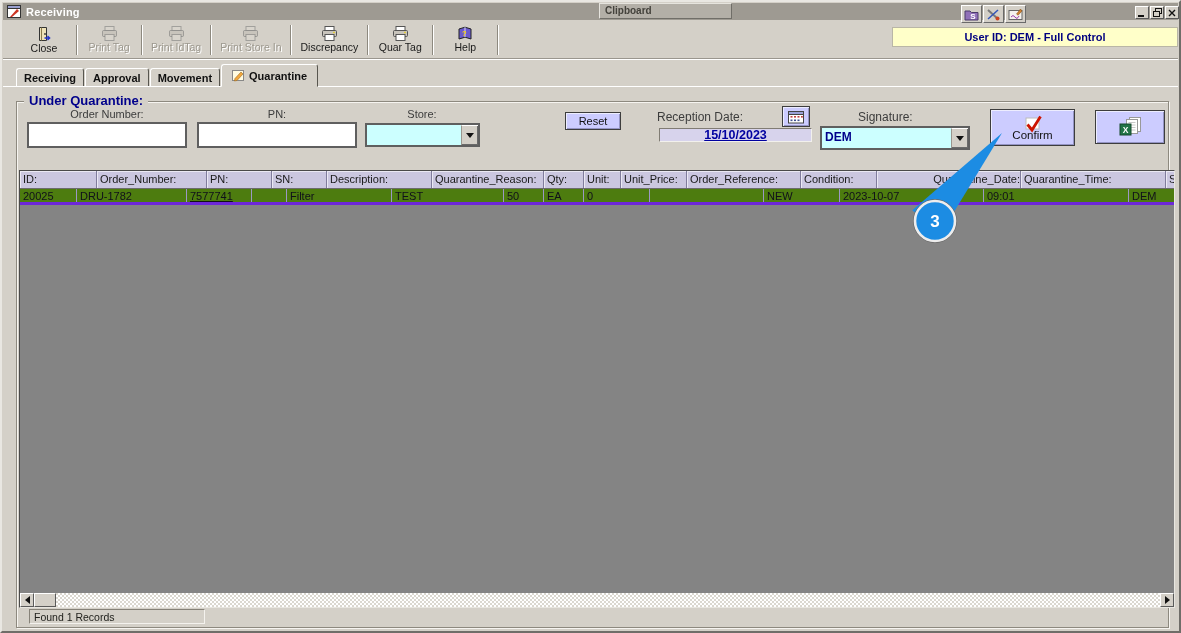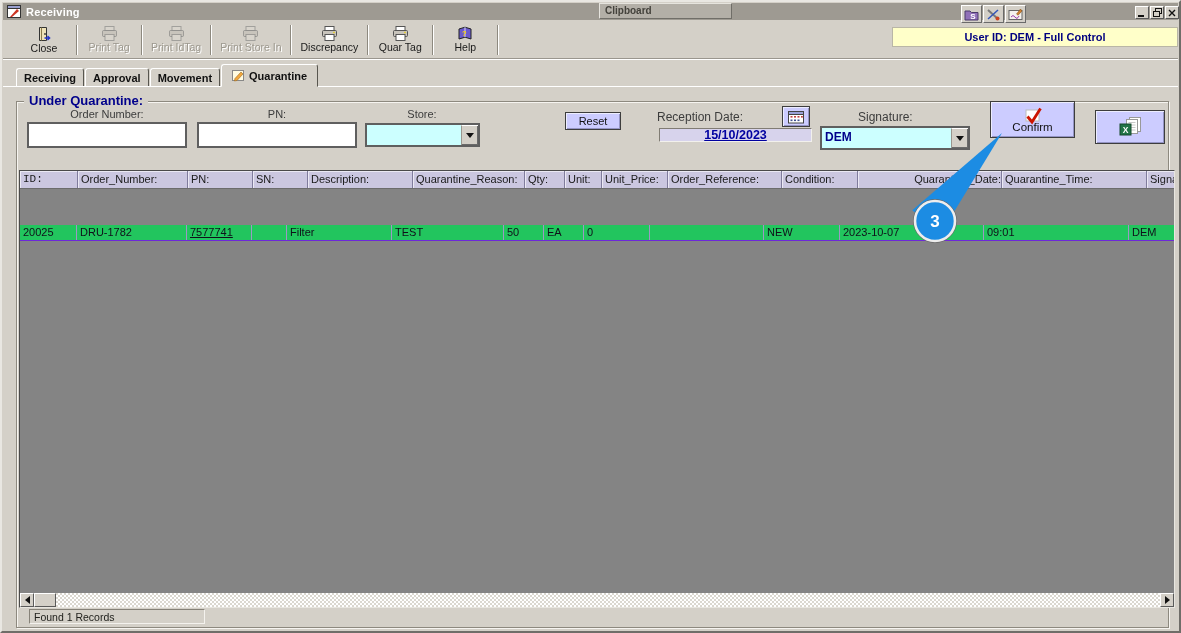--- a/index.html
+++ b/index.html
@@ -68,21 +68,21 @@
   .confirm-btn{flex-direction:column;gap:0;}
   .confirm-btn .lbl{margin-top:-4px;font-size:11.5px;}
 
   
   .grid{left:17px;top:168px;width:1156px;height:438px;background:#848484;
     border:1px solid;border-color:#4a4a4a #e8e6e0 #e8e6e0 #4a4a4a;
     display:flex;flex-direction:column;overflow:hidden;}
   .grid-header{display:flex;height:18px;flex:0 0 18px;background:#CBC7E0;border-bottom:1px solid #6c6c6c;overflow:hidden;}
   .grid-header .th{flex:0 0 auto;font-size:11px;color:#1a1a1a;padding:2px 0 0 3px;
     border-right:1px solid #807c9c;box-shadow:inset 1px 1px 0 #EBE9F4;white-space:nowrap;overflow:hidden;}
-  .grid-row{display:flex;height:16px;flex:0 0 16px;background:#22c55e;border-bottom:1px solid #6d28d9;overflow:hidden;margin-top:36px;}
+  .grid-row{display:flex;height:16px;flex:0 0 16px;background:#4d7c0f;border-bottom:3px solid #6d28d9;overflow:hidden;}
   .grid-row .td{flex:0 0 auto;font-size:11px;color:#10101a;padding:1px 0 0 3px;
     border-right:1px solid #9c98c4;white-space:nowrap;overflow:hidden;}
   .grid-body{flex:1;}
   .hscroll{flex:0 0 14px;display:flex;background:#D4D0C8;}
   .sb-btn{width:14px;height:14px;background:#D4D0C8;border:1px solid;border-color:#fff #5a5a5a #5a5a5a #fff;
     display:flex;align-items:center;justify-content:center;flex:0 0 14px;}
   .sb-thumb{width:22px;flex:0 0 22px;background:#D4D0C8;border:1px solid;border-color:#fff #5a5a5a #5a5a5a #fff;}
   .sb-track{flex:1;background:conic-gradient(#fff 0 25%,#DBD8D0 0 50%,#fff 0 75%,#DBD8D0 0);background-size:4px 4px;}
   .tri-l{width:0;height:0;border:4px solid transparent;border-right:5px solid #111;margin-left:-4px;}
   .tri-r{width:0;height:0;border:4px solid transparent;border-left:5px solid #111;margin-right:-4px;}
@@ -284,40 +284,40 @@
   </div>
   <div class="abs datebox" style="left:657px;top:126px;width:153px;height:14px;text-decoration:underline;">
     <span>15/10/2023</span>
   </div>
   <div class="abs combo" style="left:818px;top:124px;width:150px;height:24px;">
     <div class="cfield">DEM</div>
     <div class="dd">
         <span class="tri-down"></span>
       </div>
   </div>
-  <div class="abs btn3d confirm-btn" style="left:988px;top:99px;width:85px;height:37px;">
+  <div class="abs btn3d confirm-btn" style="left:988px;top:107px;width:85px;height:37px;">
     <svg width="20" height="18" viewBox="0 0 20 18">
         <rect x="3" y="3" width="13" height="11" fill="#fff" stroke="#bbb"></rect>
         <path d="M4.5 9.5 l4.5 5.5 L17.5 1.5" stroke="#CC1500" stroke-width="2.8" fill="none"></path>
       </svg>
     <span class="lbl">Confirm</span>
   </div>
   <div class="abs btn3d" style="left:1093px;top:108px;width:70px;height:34px;">
     <svg width="23" height="20" viewBox="0 0 23 20">
         <rect x="10.5" y="0.5" width="11" height="14" fill="#fff" stroke="#999"></rect>
         <rect x="7.5" y="2.5" width="11" height="14" fill="#fff" stroke="#999"></rect>
         <path d="M9.5 5.5 h7 M9.5 8 h7 M9.5 10.5 h7 M9.5 13 h7" stroke="#c8c8c8"></path>
         <rect x="1" y="7" width="11" height="11" fill="#217346" stroke="#14492c"></rect>
         <text x="6.5" y="15.5" font-size="8.5" font-weight="bold" fill="#fff" text-anchor="middle" font-family="Liberation Sans,sans-serif">X</text>
       </svg>
   </div>
 
   <div class="abs grid">
     <div class="grid-header">
-        <div class="th" style="width: 58px; font-family: Liberation Mono, monospace;">ID:</div>
+        <div class="th" style="width: 77px;">ID:</div>
         <div class="th" style="width: 110px;">Order_Number:</div>
         <div class="th" style="width: 65px;">PN:</div>
         <div class="th" style="width: 55px;">SN:</div>
         <div class="th" style="width: 105px;">Description:</div>
         <div class="th" style="width: 112px;">Quarantine_Reason:</div>
         <div class="th" style="width: 40px;">Qty:</div>
         <div class="th" style="width: 37px;">Unit:</div>
         <div class="th" style="width: 66px;">Unit_Price:</div>
         <div class="th" style="width: 114px;">Order_Reference:</div>
         <div class="th" style="width: 76px;">Condition:</div>

